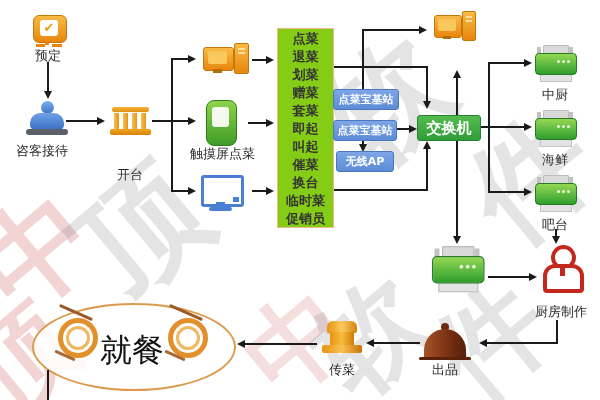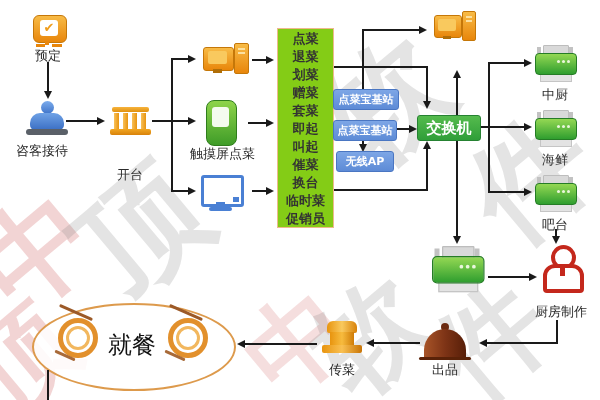--- a/index.html
+++ b/index.html
@@ -102,21 +102,21 @@
   .hat-brim{left:322px;top:345px;width:40px;height:8px;border-radius:2px;
             background:linear-gradient(90deg,#e8940f,#f9c052,#c87406);}
   
   .cl-knob{left:441px;top:323px;width:8px;height:8px;border-radius:50%;background:#6b2a10;}
   .cl-dome{left:424px;top:329px;width:42px;height:28px;border-radius:21px 21px 0 0;
            background:linear-gradient(90deg,#a85428,#7e3416,#571e08);}
   .cl-base{left:419px;top:357px;width:52px;height:3px;border-radius:2px;background:#5a2208;}
   
   .oval{left:32px;top:303px;width:200px;height:84px;border:2px solid #dd9a4c;border-radius:50%;
         background:rgba(255,255,255,0.88);z-index:1;}
-  .dine-lbl{left:97px;top:329px;width:70px;font-size:24px;color:#111;z-index:2;}
+  .dine-lbl{left:97px;top:329px;width:70px;font-size:32px;color:#111;z-index:2;}
   .plate-o{position:absolute;width:30px;height:30px;border:5px solid #e2902c;border-radius:50%;z-index:2;background:#fff;}
   .plate-i{position:absolute;left:3px;top:3px;width:18px;height:18px;border:3px solid #f2b75e;border-radius:50%;}
   .stick{position:absolute;height:3px;background:#9c5a28;border-radius:2px;transform:rotate(24deg);z-index:2;}
   .forkln{position:absolute;height:3px;background:#a86a38;border-radius:2px;transform:rotate(24deg);z-index:2;}
 </style>
 </head>
 <body>
 
 <div id="stage">
 

